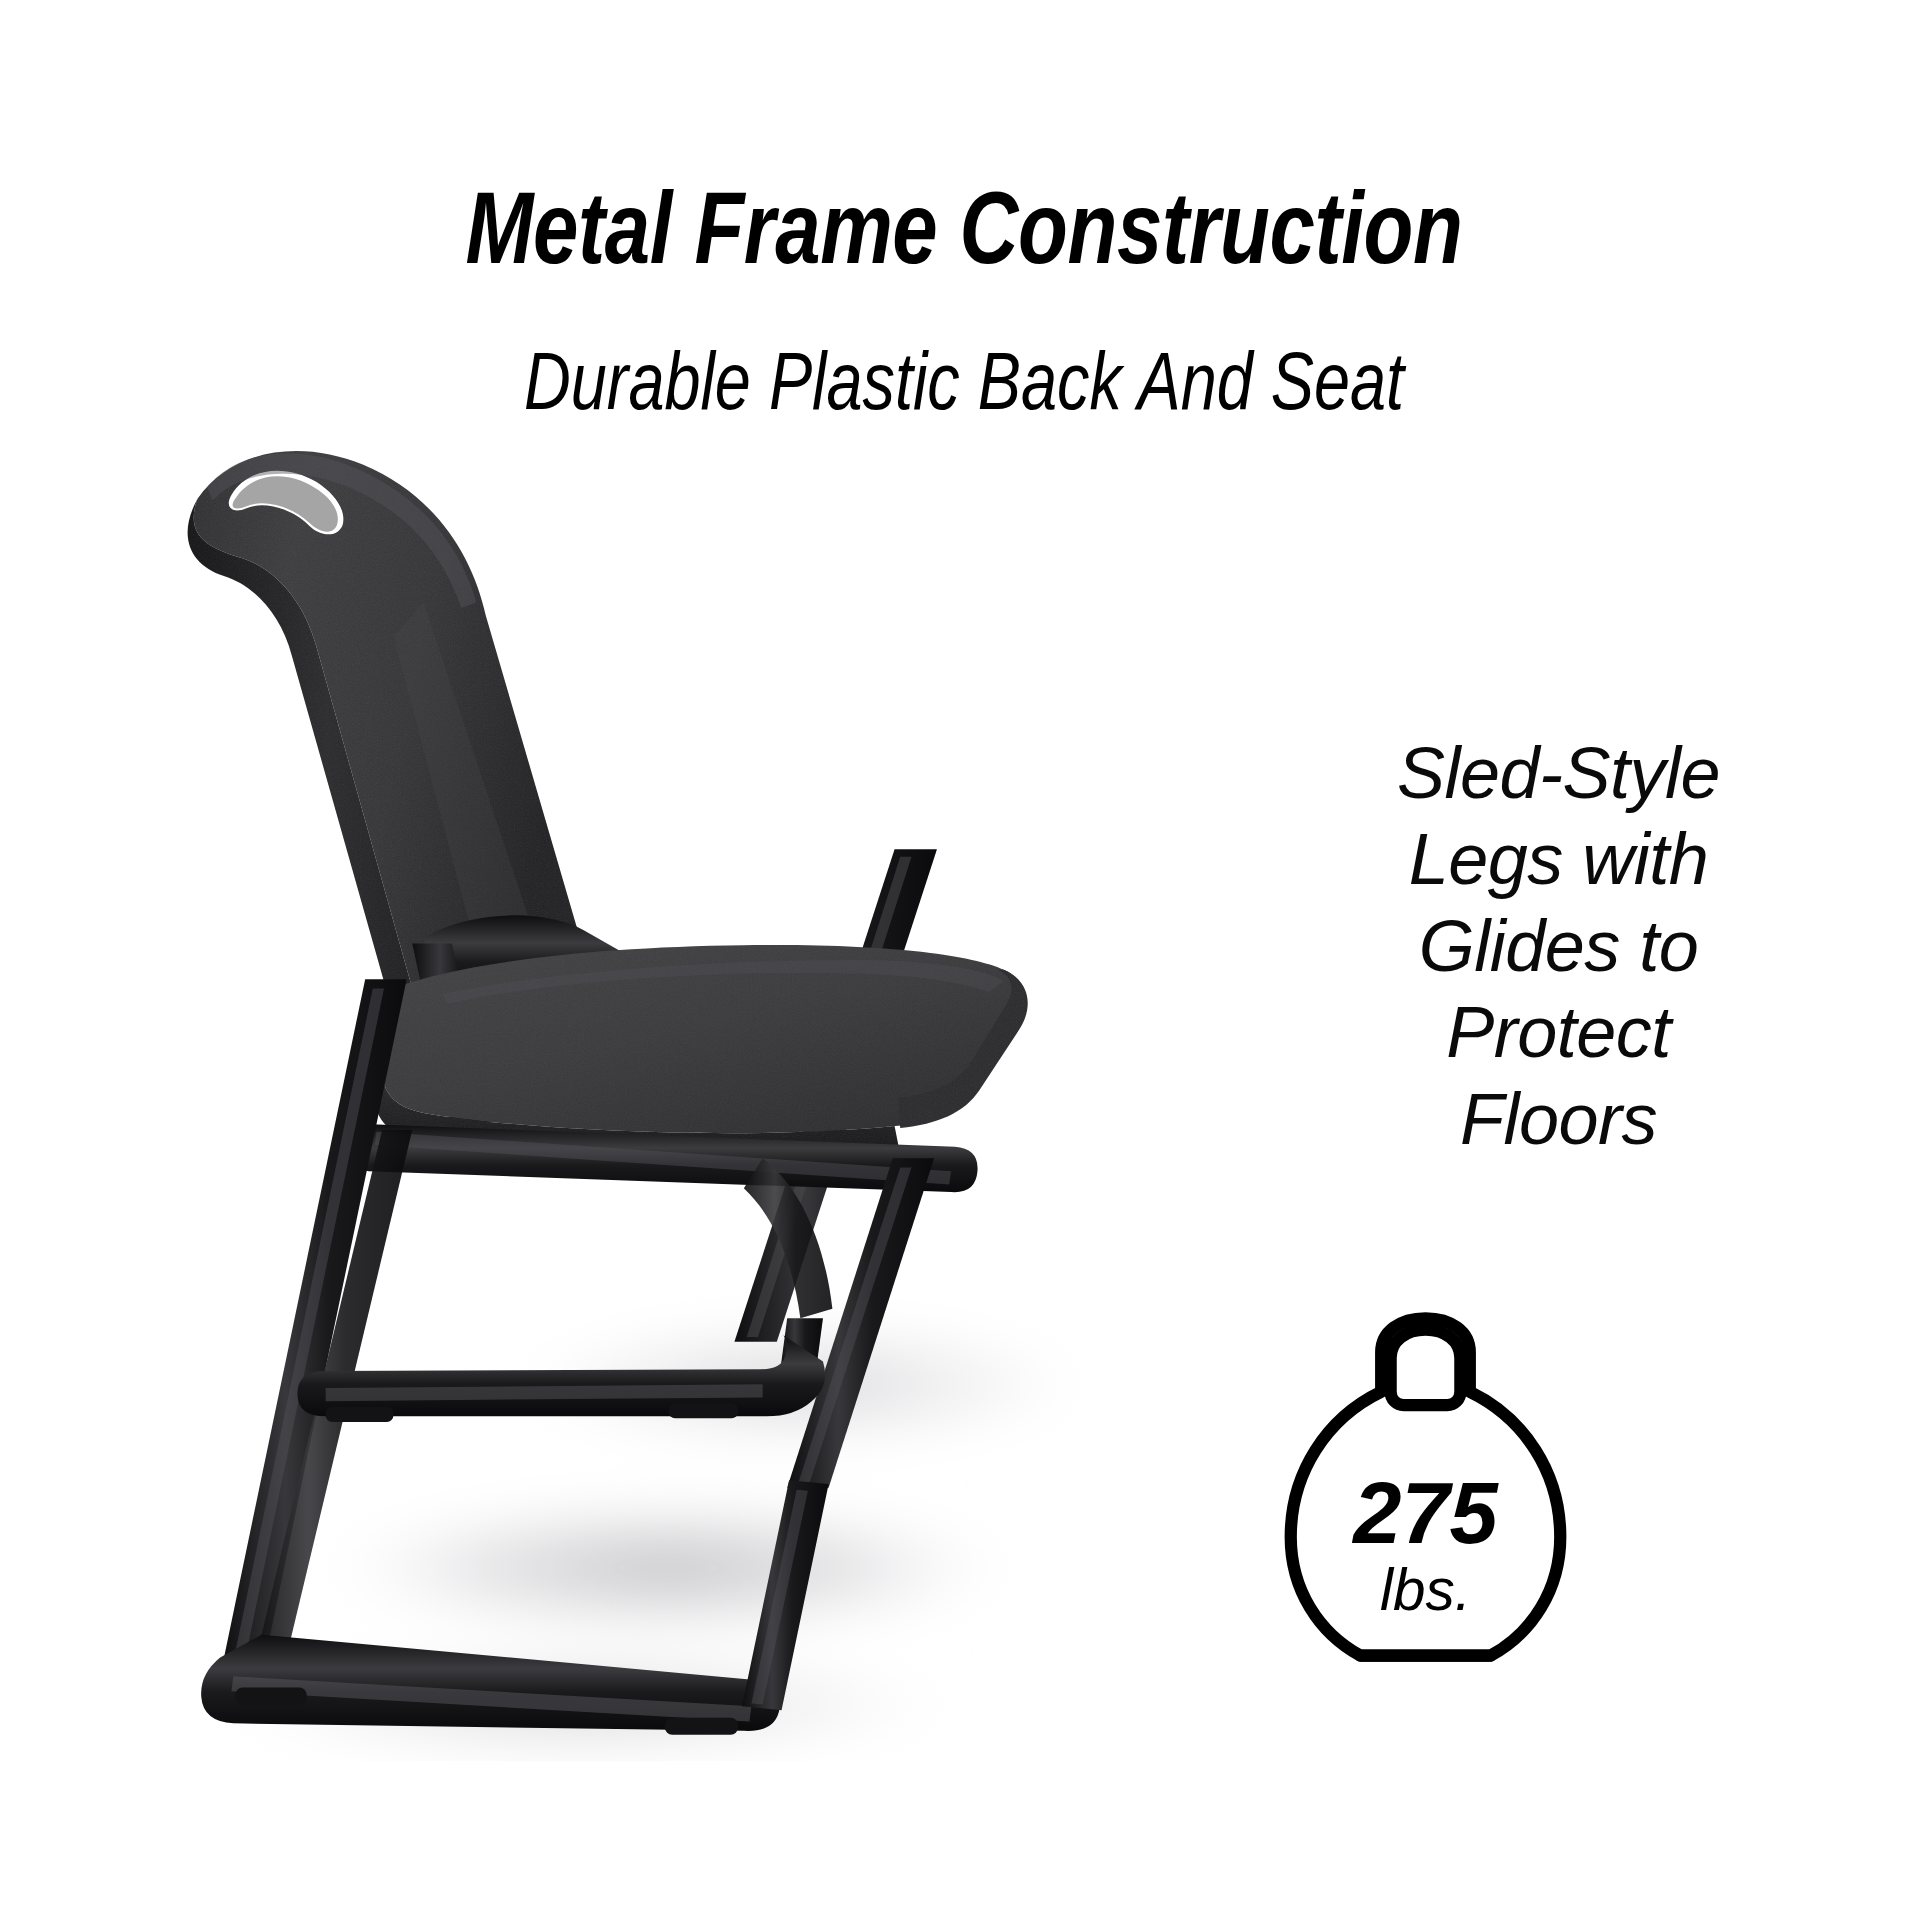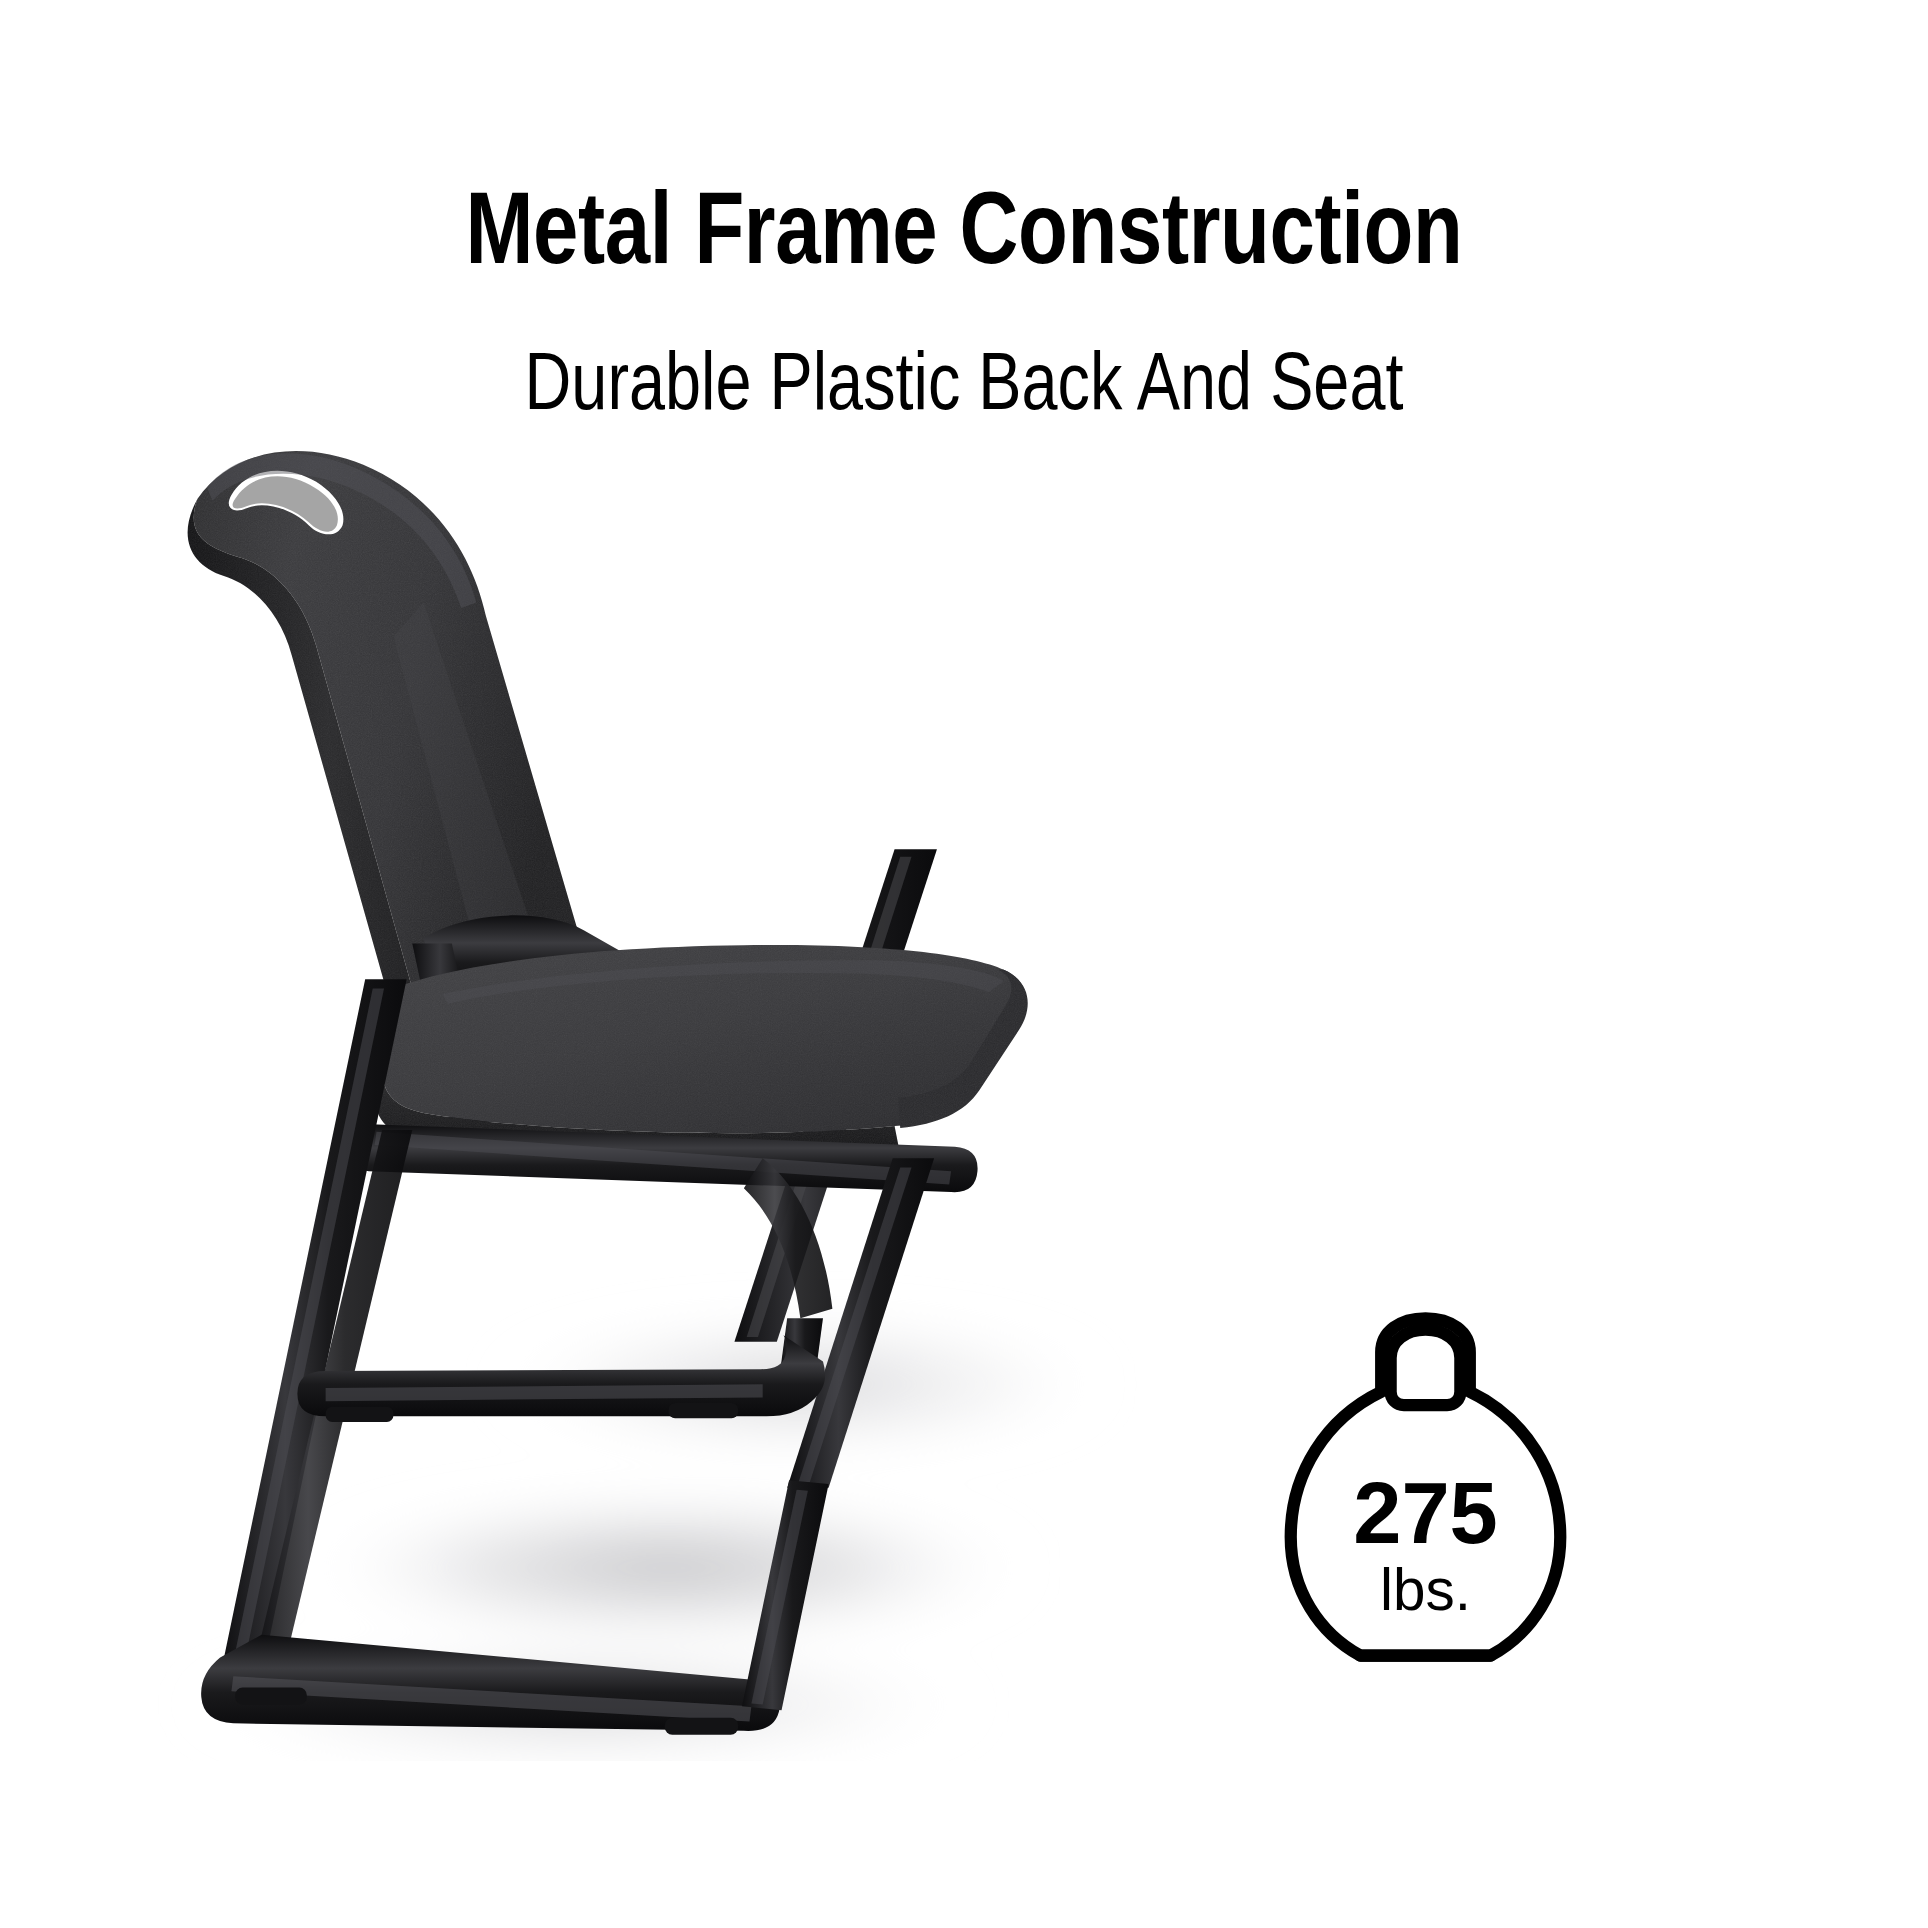--- a/index.html
+++ b/index.html
@@ -4,21 +4,21 @@
 <title>Metal Frame Construction</title>
 <style>
   html,body{margin:0;padding:0;}
   body{
     width:1928px;height:1928px;
     background:#ffffff;
     font-family:"Liberation Sans","DejaVu Sans",sans-serif;
     overflow:hidden;
     position:relative;
   }
-  #stage{position:absolute;inset:0;width:1928px;height:1419px;background:#fff;}
+  #stage{position:absolute;inset:0;width:1928px;height:1419px;background:#fff;font-style:italic;}
 
   
   .headline{
     position:absolute;left:0;top:177px;width:1928px;
     text-align:center;
     font-weight:bold;
     font-size:102px;
     line-height:1.0;
     letter-spacing:-0.5px;
     color:#000;
@@ -345,20 +345,27 @@
       </g>
 
       <g>
         <path d="M 688 1132 L 730 1136 L 680 1376 L 638 1372 Z" fill="url(#tubeV)"></path>
         <path d="M 696 1142 L 708 1143 L 660 1370 L 648 1369 Z" fill="#4b4b51" opacity="0.5"></path>
       </g>
 
     </svg>
   </div>
 
+  <div class="feature-text">
+    <div>Sled-Style</div>
+    <div>Legs with</div>
+    <div>Glides to</div>
+    <div>Protect</div>
+    <div>Floors</div>
+  </div>
 
   <div class="weight-badge">
     <svg viewBox="0 0 330 400" xmlns="http://www.w3.org/2000/svg">
 
       <path d="M 118 90
                C 60 118, 22 176, 22 244
                C 22 300, 52 346, 96 370
                L 234 370
                C 278 346, 308 300, 308 244
                C 308 176, 270 118, 212 90

